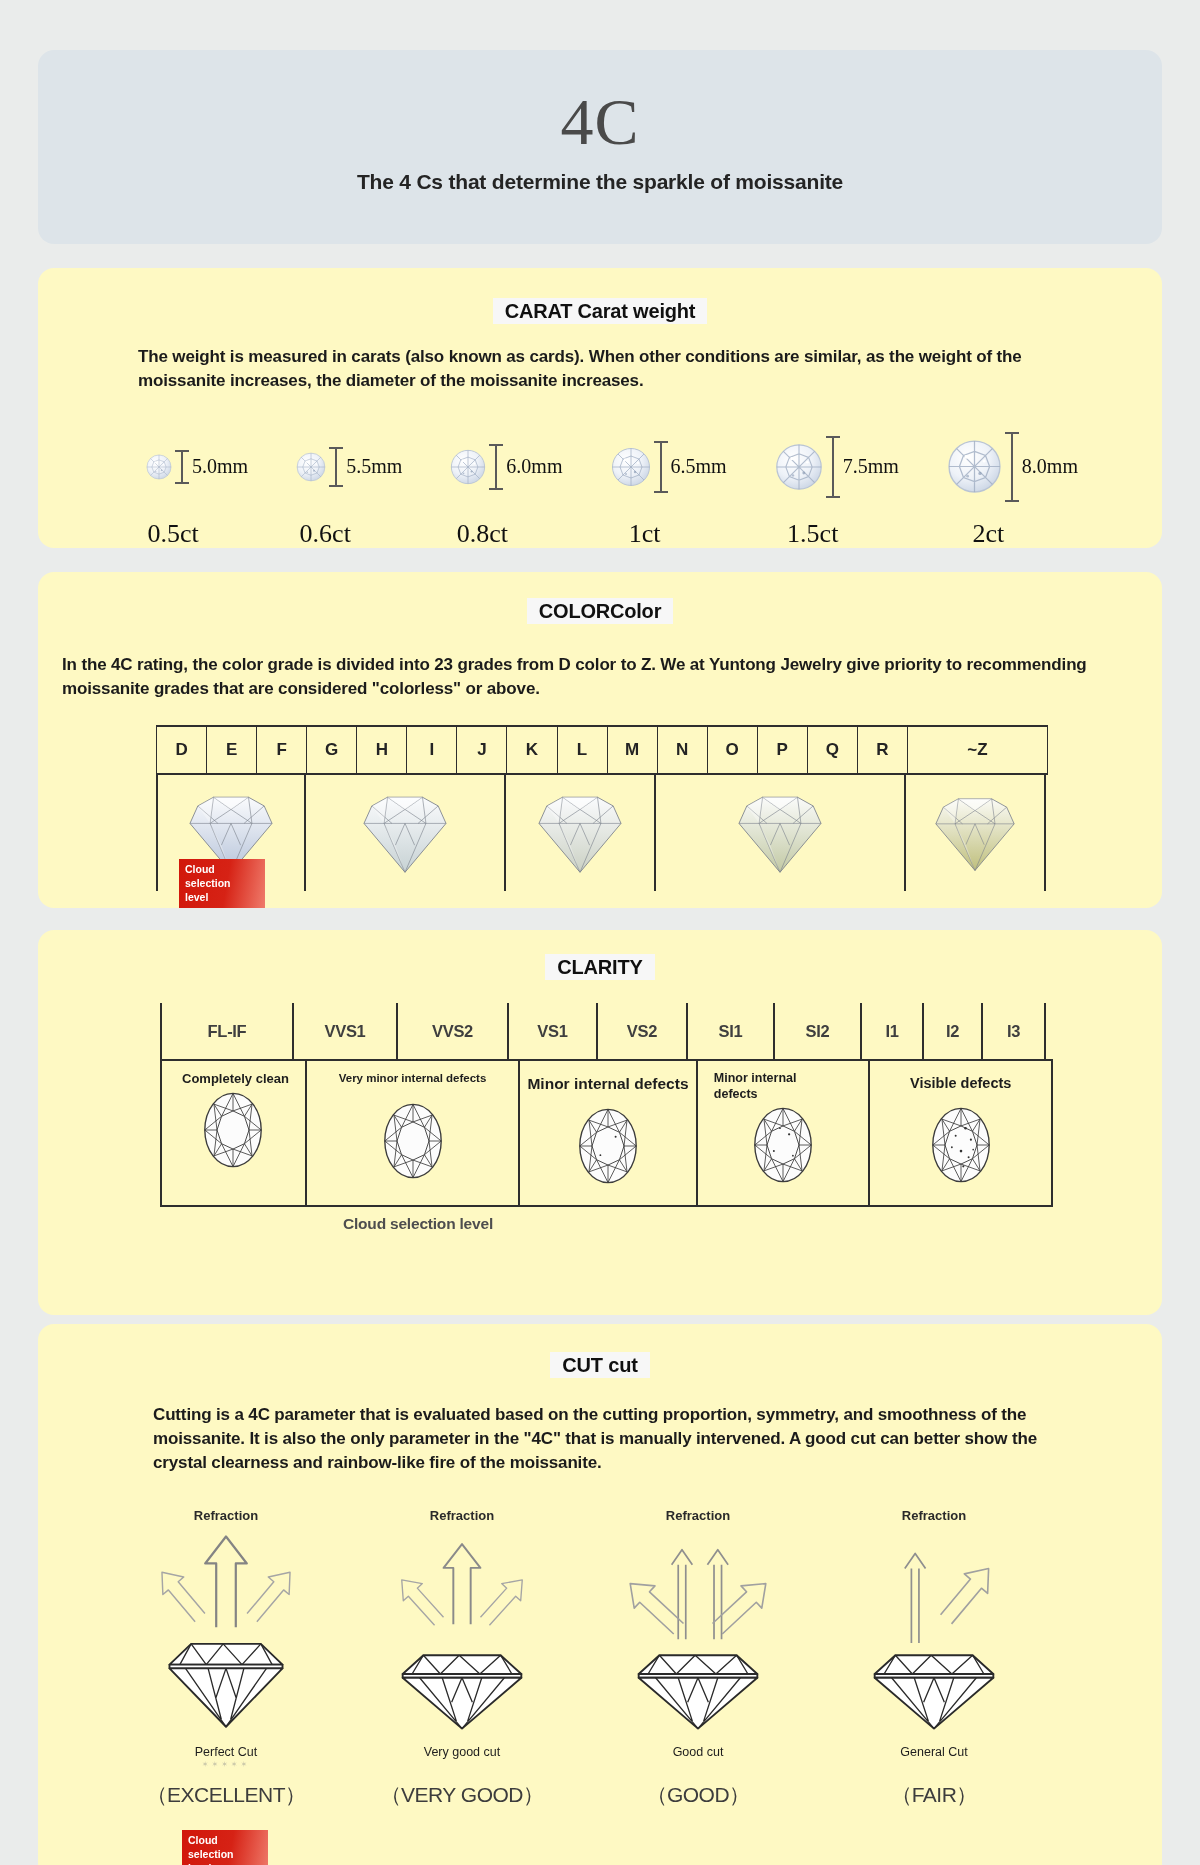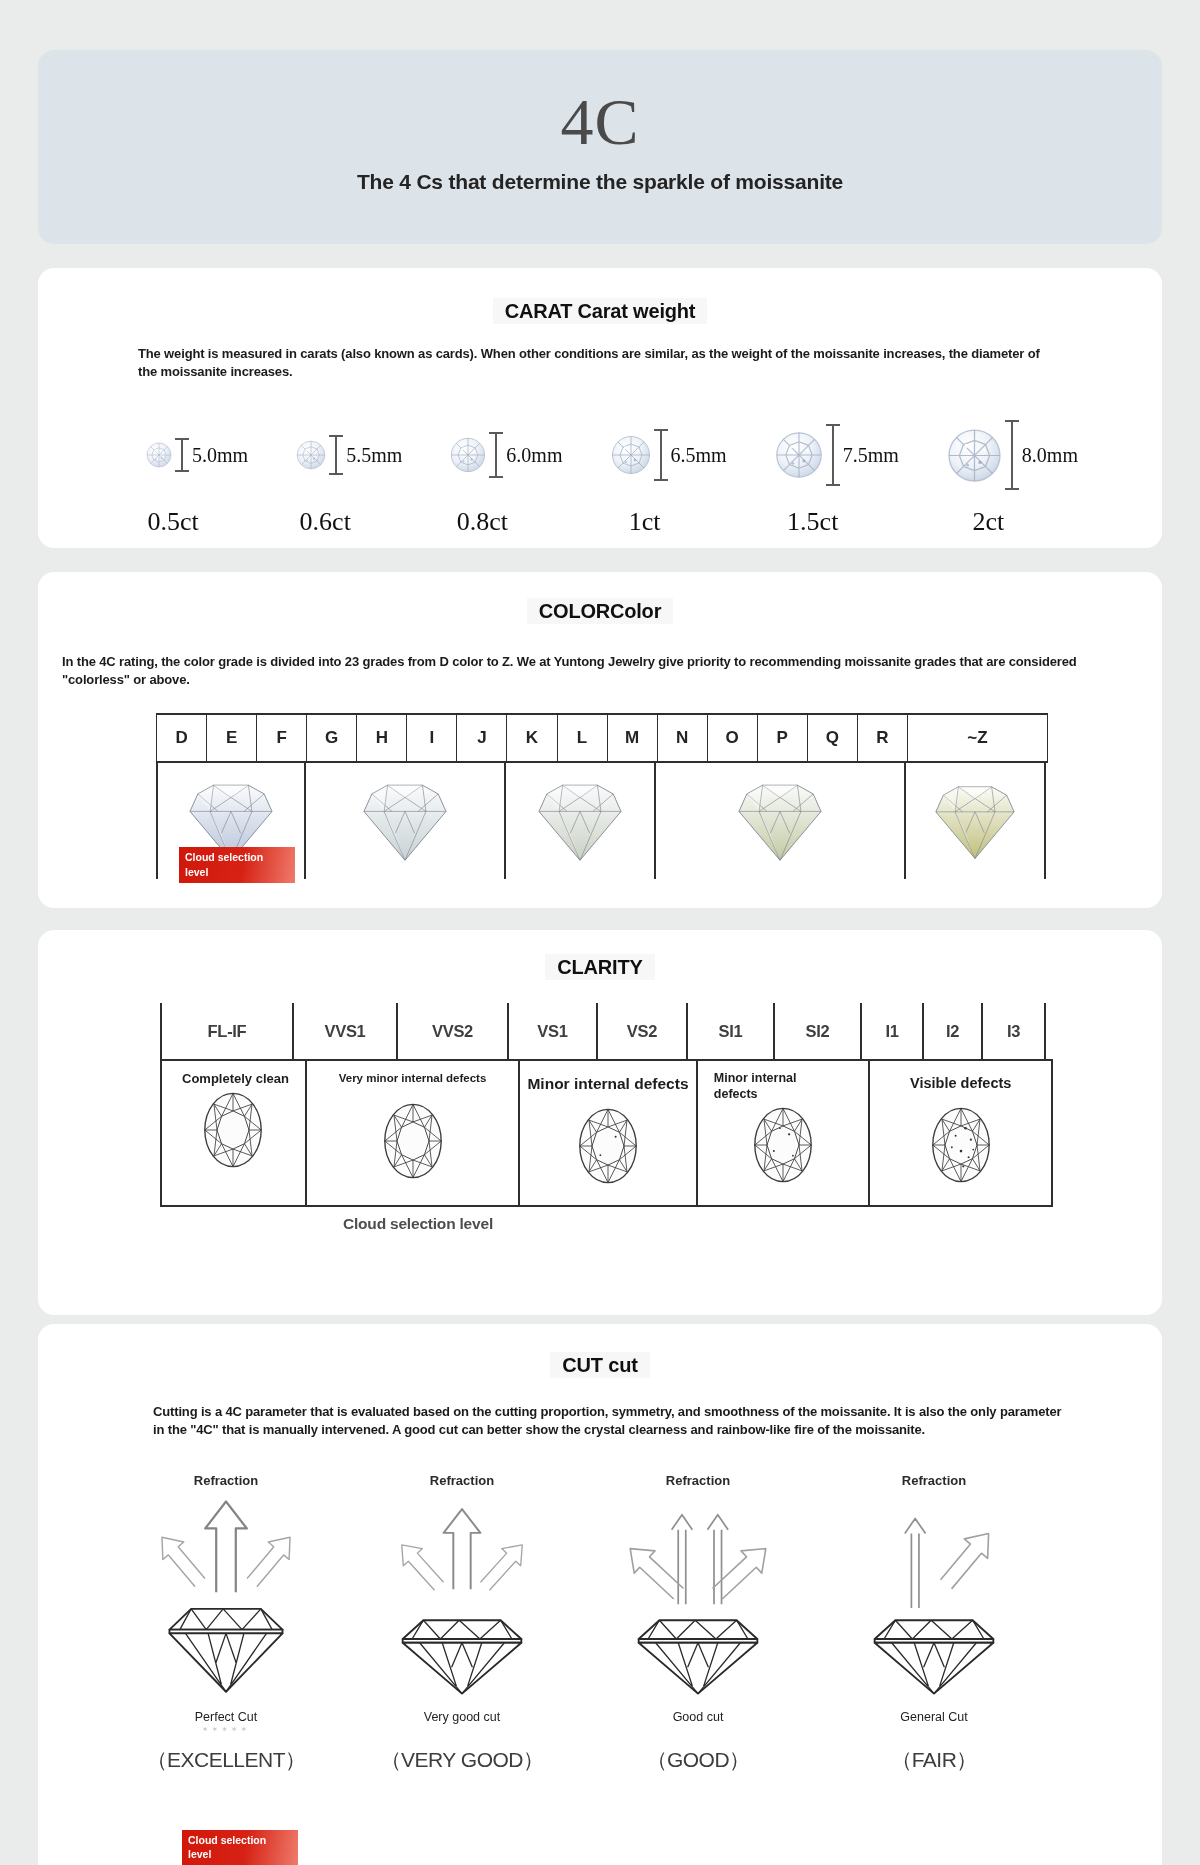--- a/index.html
+++ b/index.html
@@ -3,31 +3,31 @@
 <meta charset="utf-8">
 <style>
   * { box-sizing: border-box; margin: 0; padding: 0; }
   html,body { width:1200px; height:1865px; overflow:hidden; }
   body {
     background:#eaeceb;
     font-family:"Liberation Sans", sans-serif;
     color:#1b1b1b;
     position:relative;
   }
-  .card { background:#ffffff; border-radius:16px; margin:0 38px; position:relative; }
+  .card { background:#fef9c3; border-radius:16px; margin:0 38px; position:relative; }
 
   
   .header-card { background:#dde4e9; border-radius:16px; margin:50px 38px 0 38px; height:194px; }
   .h4c { font-family:"Liberation Serif", serif; font-size:66px; font-weight:500; color:#4a4a4a; text-align:center; padding-top:34px; letter-spacing:1px; }
   .hsub { text-align:center; font-size:21px; font-weight:700; color:#242424; margin-top:10px; letter-spacing:-0.2px; }
 
   
   .sec-title { text-align:center; font-size:20px; font-weight:700; color:#101010; letter-spacing:-0.2px; }
   .sec-title > span { background:#f7f7f7; padding:2px 12px; }
-  .para { font-weight:700; font-size:13px; line-height:1.4; color:#1b1b1b; letter-spacing:-0.15px; }
+  .para { font-weight:700; font-size:17px; line-height:1.4; color:#1b1b1b; letter-spacing:-0.15px; }
 
   
   .card-carat { margin-top:24px; height:280px; padding-top:32px; }
   .carat-para { margin:22px 120px 0 100px; }
   .carat-row { display:flex; justify-content:space-between; align-items:flex-end; margin:30px 84px 0 108px; }
   .citem { display:flex; flex-direction:column; align-items:center; }
   .ctop { display:flex; align-items:center; gap:9px; height:88px; }
   .mbar { width:2px; background:#5a5a5a; position:relative; }
   .mbar::before, .mbar::after { content:""; position:absolute; left:-6px; width:14px; height:2px; background:#5a5a5a; }
   .mbar::before { top:0; } .mbar::after { bottom:0; }
@@ -40,21 +40,21 @@
   .color-table { position:relative; margin:24px 0 0 118px; width:892px; }
   .letters { display:flex; border-top:2px solid #2e2e2e; border-bottom:2px solid #2e2e2e; height:50px; }
   .lcell { flex:1; text-align:center; font-weight:700; font-size:17px; color:#242424; line-height:46px; border-right:1.7px solid #2e2e2e; }
   .lcell:first-child { border-left:1.7px solid #2e2e2e; }
   .lcell.wide { flex:none; width:140px; }
   .dgroups { display:flex; height:116px; }
   .dgroup { border-right:2px solid #2e2e2e; display:flex; align-items:center; justify-content:center; }
   .dgroup:first-child { border-left:2px solid #2e2e2e; }
   .g1{width:150px}.g2{width:200px}.g3{width:150px}.g4{width:250px}.g5{width:140px}
 
-  .cloud-badge { position:absolute; width:116px; padding:3px 16px 4px 6px;
+  .cloud-badge { position:absolute; width:86px; padding:3px 16px 4px 6px;
     background:linear-gradient(100deg,#d1170a 0%,#d62215 55%,#ef7b6b 100%);
     color:#ffffff; font-size:10.5px; font-weight:700; line-height:1.35; }
   .cloud-badge.color-pos { left:23px; top:134px; }
 
   
   .card-clarity { margin-top:22px; height:385px; padding-top:26px; }
   .clarity-para { margin:22px 0 0 122px; width:880px; }
   .cl-table { position:relative; margin:24px 0 0 122px; width:893px; }
   .cl-head { display:flex; height:58px; border-bottom:2px solid #2e2e2e; }
   .cl-hcell { border-right:2px solid #2e2e2e; display:flex; align-items:center; justify-content:center;

